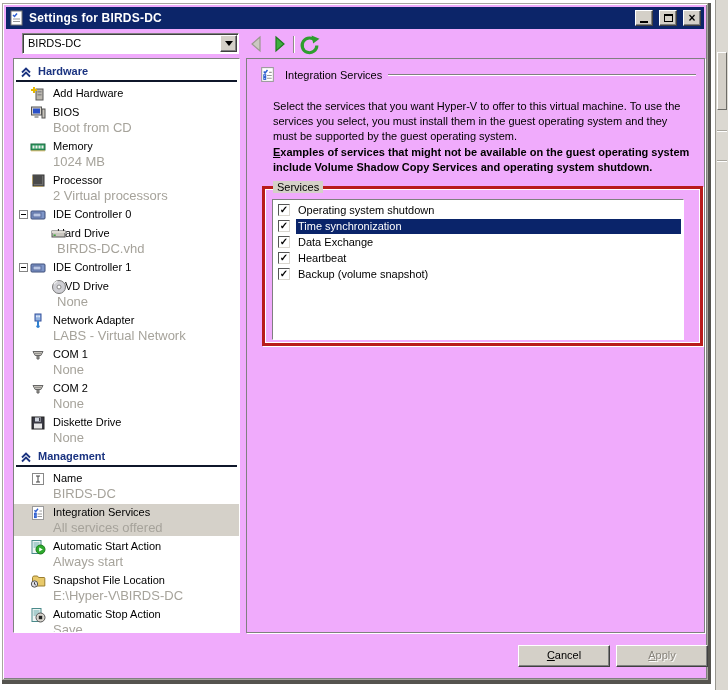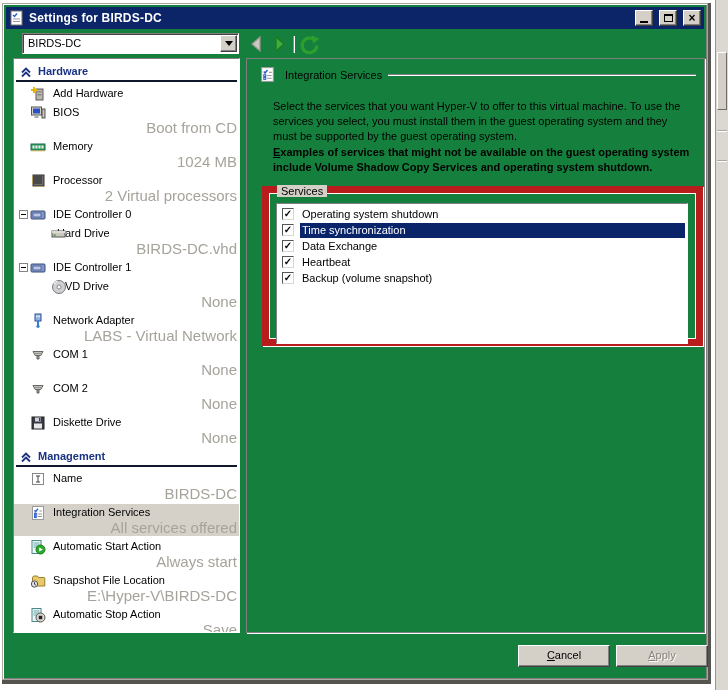--- a/index.html
+++ b/index.html
@@ -7,21 +7,21 @@
   body {
     width:728px; height:690px; position:relative; overflow:hidden;
     background:#ffffff;
     font-family:"Liberation Sans", sans-serif;
     -webkit-font-smoothing:none;
   }
 
   
   .window {
     position:absolute; left:2px; top:3px; width:706px; height:677px;
-    background:#15803d;
+    background:#f0abfc;
     border:1px solid #a8a69e;
     box-shadow: inset 1px 1px 0 #ffffff, inset -1px -1px 0 #808080,
                 3px 0 0 #55544f, 0 4px 0 #55544f, 3px 4px 0 #55544f;
   }
   .titlebar {
     position:absolute; left:3px; top:3px; right:3px; height:22px;
     background:#0c2569; display:flex; align-items:center; padding:0 3px; gap:4px;
   }
   .title-text { color:#fff; font-weight:bold; font-size:12px; flex:1; letter-spacing:0.2px; }
   .win-icon { width:16px; height:16px; display:inline-block; }
@@ -68,40 +68,40 @@
   .titem .ticon { position:absolute; left:16px; top:1px; width:16px; height:16px; }
   .titem.child { padding-left:43px; }
   .titem.child .ticon { left:37px; }
   .expander {
     position:absolute; left:5px; top:4px; width:9px; height:9px;
     background:#fff; border:1px solid #848484;
     display:flex; align-items:center; justify-content:center;
   }
   .expander span { width:5px; height:1px; background:#000; display:block; }
   .tlabel { display:block; font-size:11px; line-height:15px; color:#000; }
-  .tsub   { display:block; font-size:15px; line-height:15px; color:#a6a39b;text-align:right; }
+  .tsub   { display:block; font-size:13px; line-height:15px; color:#a6a39b; }
   .titem.selected { background:#d5d1c9; }
 
   
   .right-panel {
     position:absolute; left:243px; top:54px; width:459px; height:575px;
     border:1px solid #808080; box-shadow:1px 1px 0 #fff;
   }
   .rp-header { position:absolute; left:12px; top:7px; right:8px; display:flex; align-items:center; }
   .rp-header .ticon { width:17px; height:17px; margin-right:9px; }
   .rp-title { font-size:11px; color:#000; white-space:nowrap; }
   .rp-rule { flex:1; height:1px; background:#808080; box-shadow:0 1px 0 #fff; margin-left:6px; }
   .rp-para { position:absolute; left:26px; right:12px; font-size:11px; line-height:15px; color:#000; }
   .para1 { top:40px; }
   .para2 { top:86px;font-weight:bold; }
   .accel { text-decoration:underline; }
 
   .groupbox {
     position:absolute; left:15px; top:127px; width:441px; height:160px;
-    border:7px solid #b91c1c;
+    border:3px solid #b91c1c;
     box-shadow: inset 1px 1px 0 #fff, inset -1px -1px 0 #fff, 1px 1px 0 #fff;
   }
   .groupbox-label {
     position:absolute; left:8px; top:-8px; background:#d4d0c8;
     padding:0 4px; font-size:11px; color:#000;
   }
   .listbox {
     position:absolute; left:7px; top:10px; width:412px; height:141px;
     background:#fff; border:1px solid; border-color:#808080 #fff #fff #808080;
     padding-top:2px; overflow:hidden;

